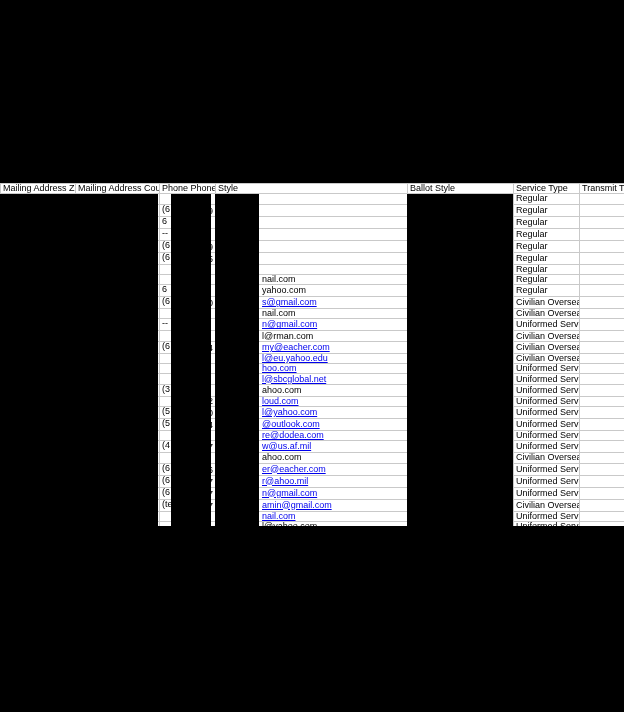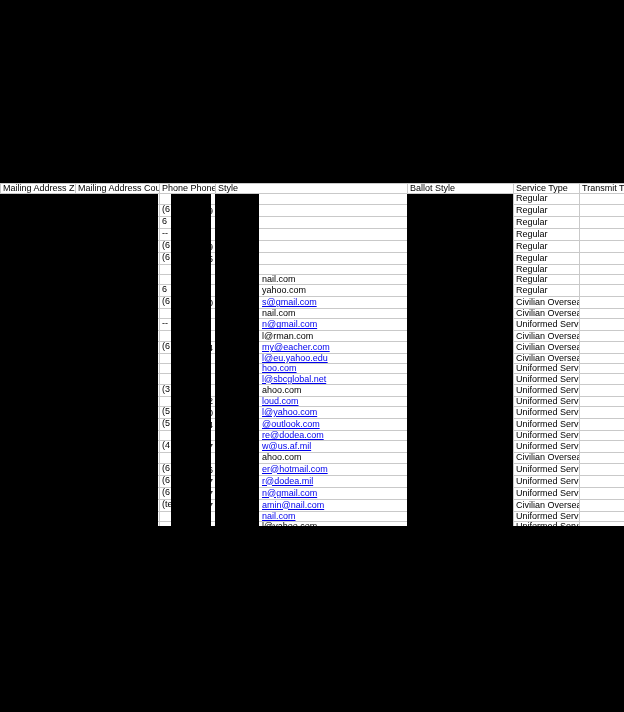--- a/index.html
+++ b/index.html
@@ -306,48 +306,48 @@
           <td><span style="display:inline-block;width:12px;overflow:hidden;"></span><span style="display:inline-block;width:34px;"></span><span></span></td>
           <td><span style="display: inline-block; width: 44px;"></span><span>ahoo.com</span></td>
           <td></td>
           <td>Civilian Overseas</td>
           <td></td>
         </tr>
         <tr>
           <td></td>
           <td></td>
           <td><span style="display:inline-block;width:12px;overflow:hidden;">(6</span><span style="display:inline-block;width:34px;"></span><span>6</span></td>
-          <td><span style="display: inline-block; width: 44px;"></span><a class="mail">er@hotmail.com</a></td>
+          <td><span style="display: inline-block; width: 44px;"></span><a class="mail">er@eacher.com</a></td>
           <td></td>
           <td>Uniformed Service</td>
           <td></td>
         </tr>
         <tr>
           <td></td>
           <td></td>
           <td><span style="display:inline-block;width:12px;overflow:hidden;">(6</span><span style="display:inline-block;width:34px;"></span><span>7</span></td>
-          <td><span style="display: inline-block; width: 44px;"></span><a class="mail">r@dodea.mil</a></td>
+          <td><span style="display: inline-block; width: 44px;"></span><a class="mail">r@ahoo.mil</a></td>
           <td></td>
           <td>Uniformed Service</td>
           <td></td>
         </tr>
         <tr>
           <td></td>
           <td></td>
           <td><span style="display:inline-block;width:12px;overflow:hidden;">(6</span><span style="display:inline-block;width:34px;"></span><span>7</span></td>
           <td><span style="display: inline-block; width: 44px;"></span><a class="mail">n@gmail.com</a></td>
           <td></td>
           <td>Uniformed Service</td>
           <td></td>
         </tr>
         <tr>
           <td></td>
           <td></td>
           <td><span style="display:inline-block;width:12px;overflow:hidden;">(te</span><span style="display:inline-block;width:34px;"></span><span>7</span></td>
-          <td><span style="display: inline-block; width: 44px;"></span><a class="mail">amin@nail.com</a></td>
+          <td><span style="display: inline-block; width: 44px;"></span><a class="mail">amin@gmail.com</a></td>
           <td></td>
           <td>Civilian Overseas</td>
           <td></td>
         </tr>
         <tr>
           <td></td>
           <td></td>
           <td><span style="display:inline-block;width:12px;overflow:hidden;"></span><span style="display:inline-block;width:34px;"></span><span></span></td>
           <td><span style="display: inline-block; width: 44px;"></span><a class="mail">nail.com</a></td>
           <td></td>

